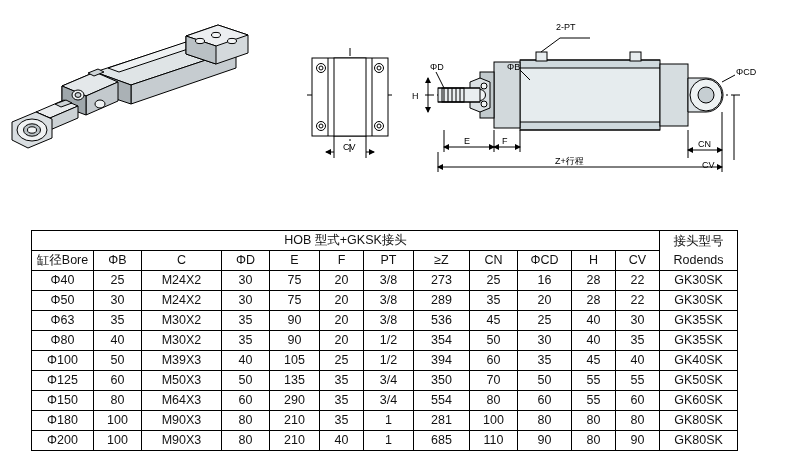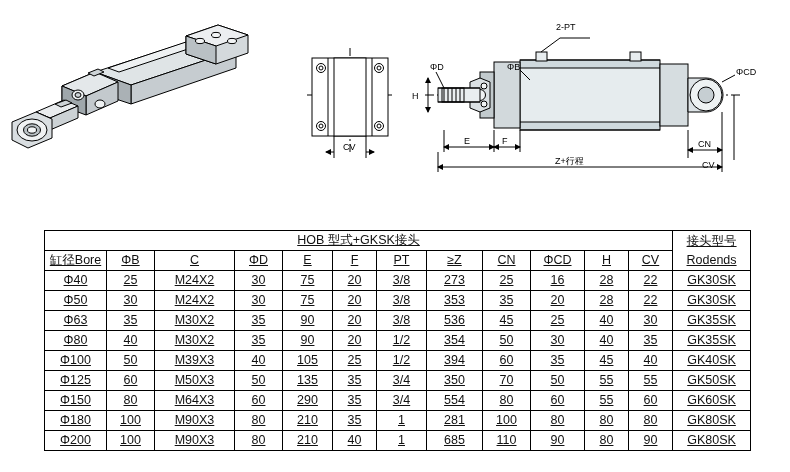--- a/index.html
+++ b/index.html
@@ -10,21 +10,21 @@
     position:relative;
     overflow:hidden;
   }
   .diagram-area{
     position:absolute;left:0;top:0;width:790px;height:205px;
   }
   .diagram-area svg{display:block;}
 
   
   .spec-table-wrap{
-    position:absolute;left:44px;top:230px;width:706px;text-decoration:underline;
+    position:absolute;left:31px;top:230px;width:706px;
   }
   table.spec{
     border-collapse:collapse;
     width:706px;
     table-layout:fixed;
   }
   table.spec th, table.spec td{
     border:1px solid #000;
     text-align:center;
     font-size:12.5px;
@@ -282,21 +282,21 @@
         <td>GK30SK</td>
       </tr>
       <tr>
         <td class="bore">Φ50</td>
         <td>30</td>
         <td>M24X2</td>
         <td>30</td>
         <td>75</td>
         <td>20</td>
         <td>3/8</td>
-        <td>353</td>
+        <td>289</td>
         <td>35</td>
         <td>20</td>
         <td>28</td>
         <td>22</td>
         <td>GK30SK</td>
       </tr>
       <tr>
         <td class="bore">Φ63</td>
         <td>35</td>
         <td>M30X2</td>

